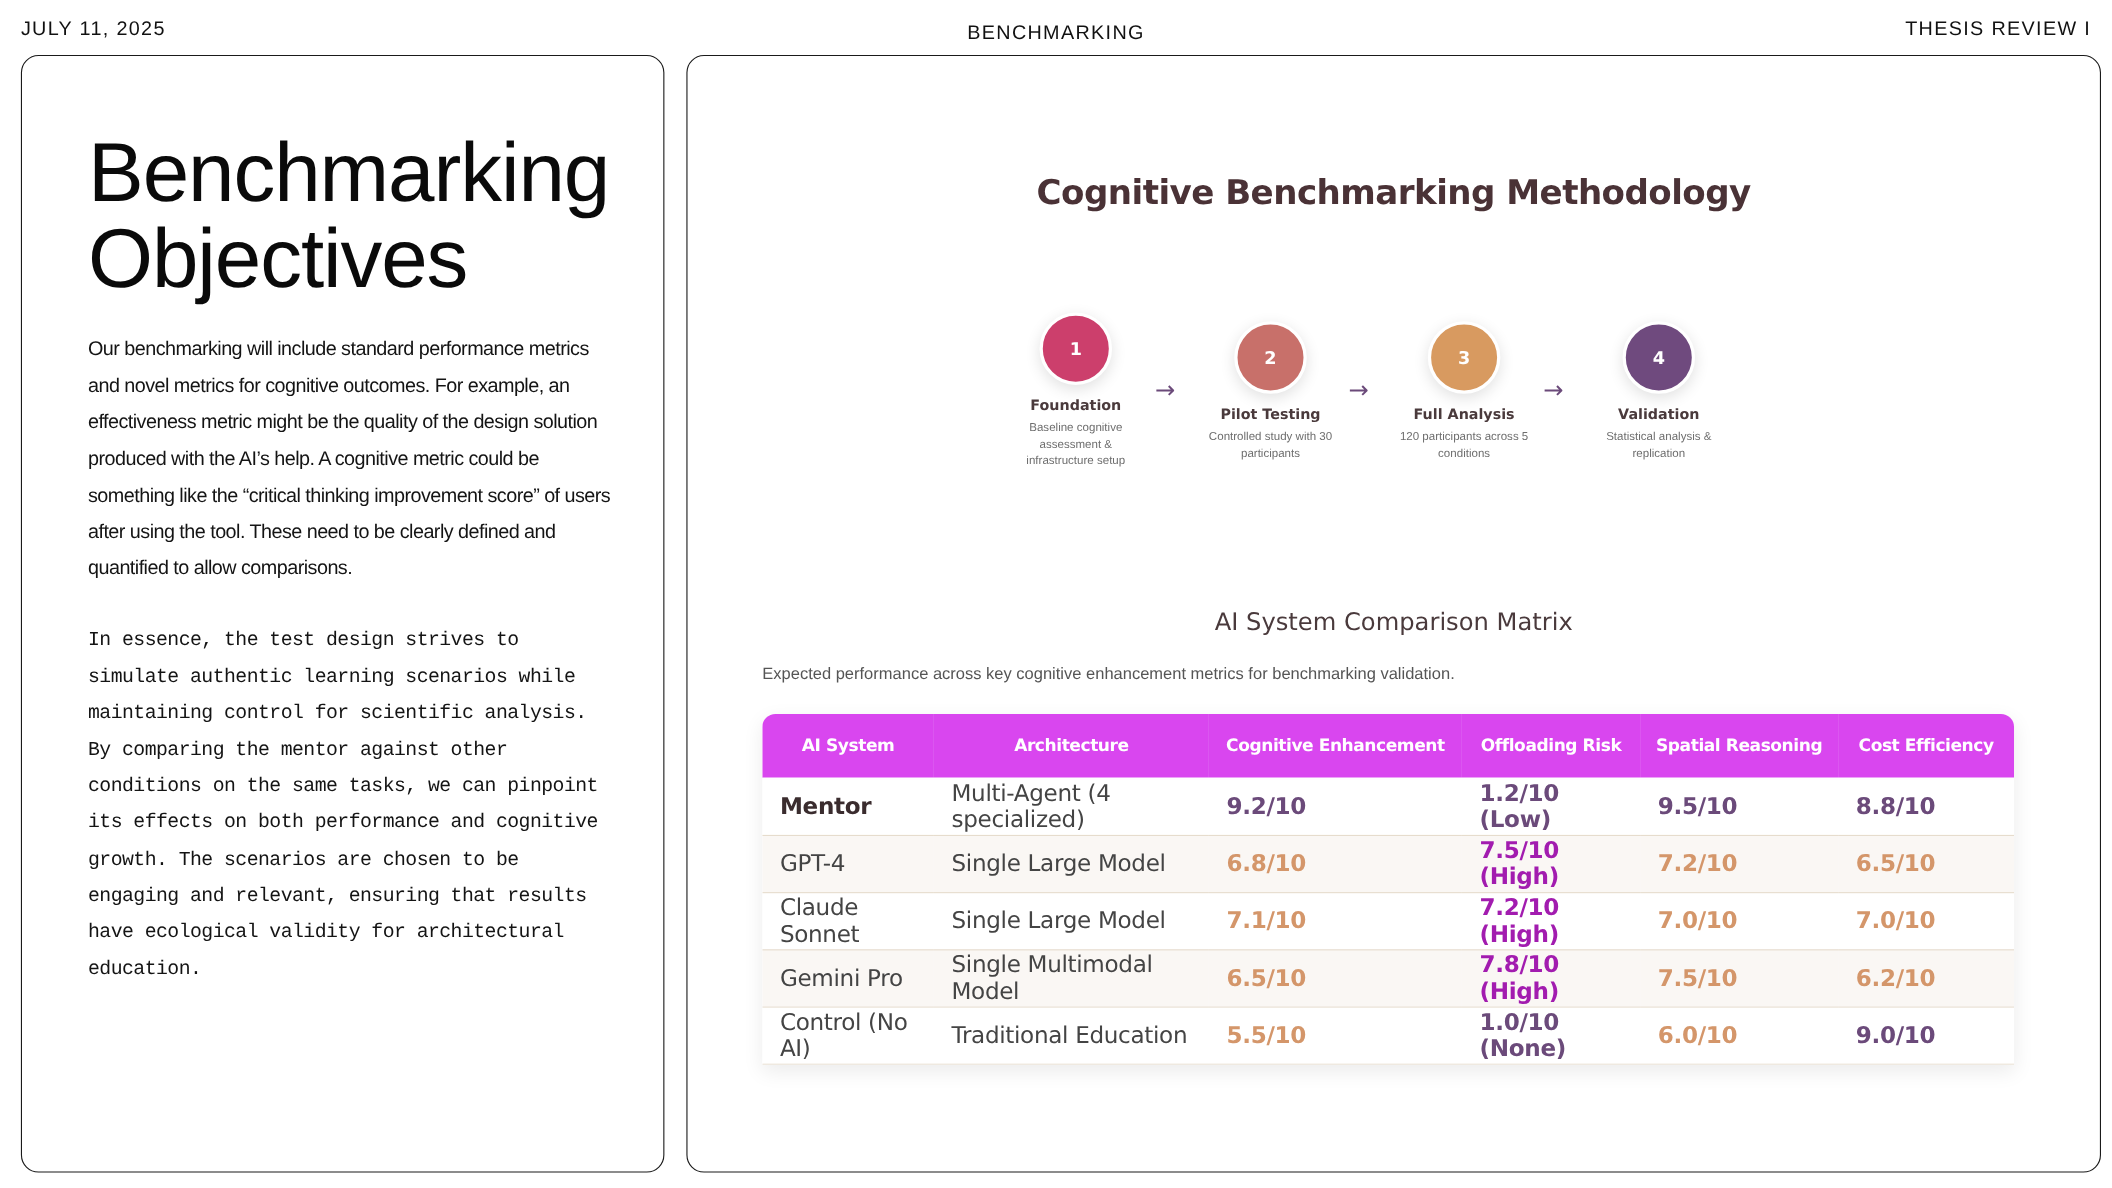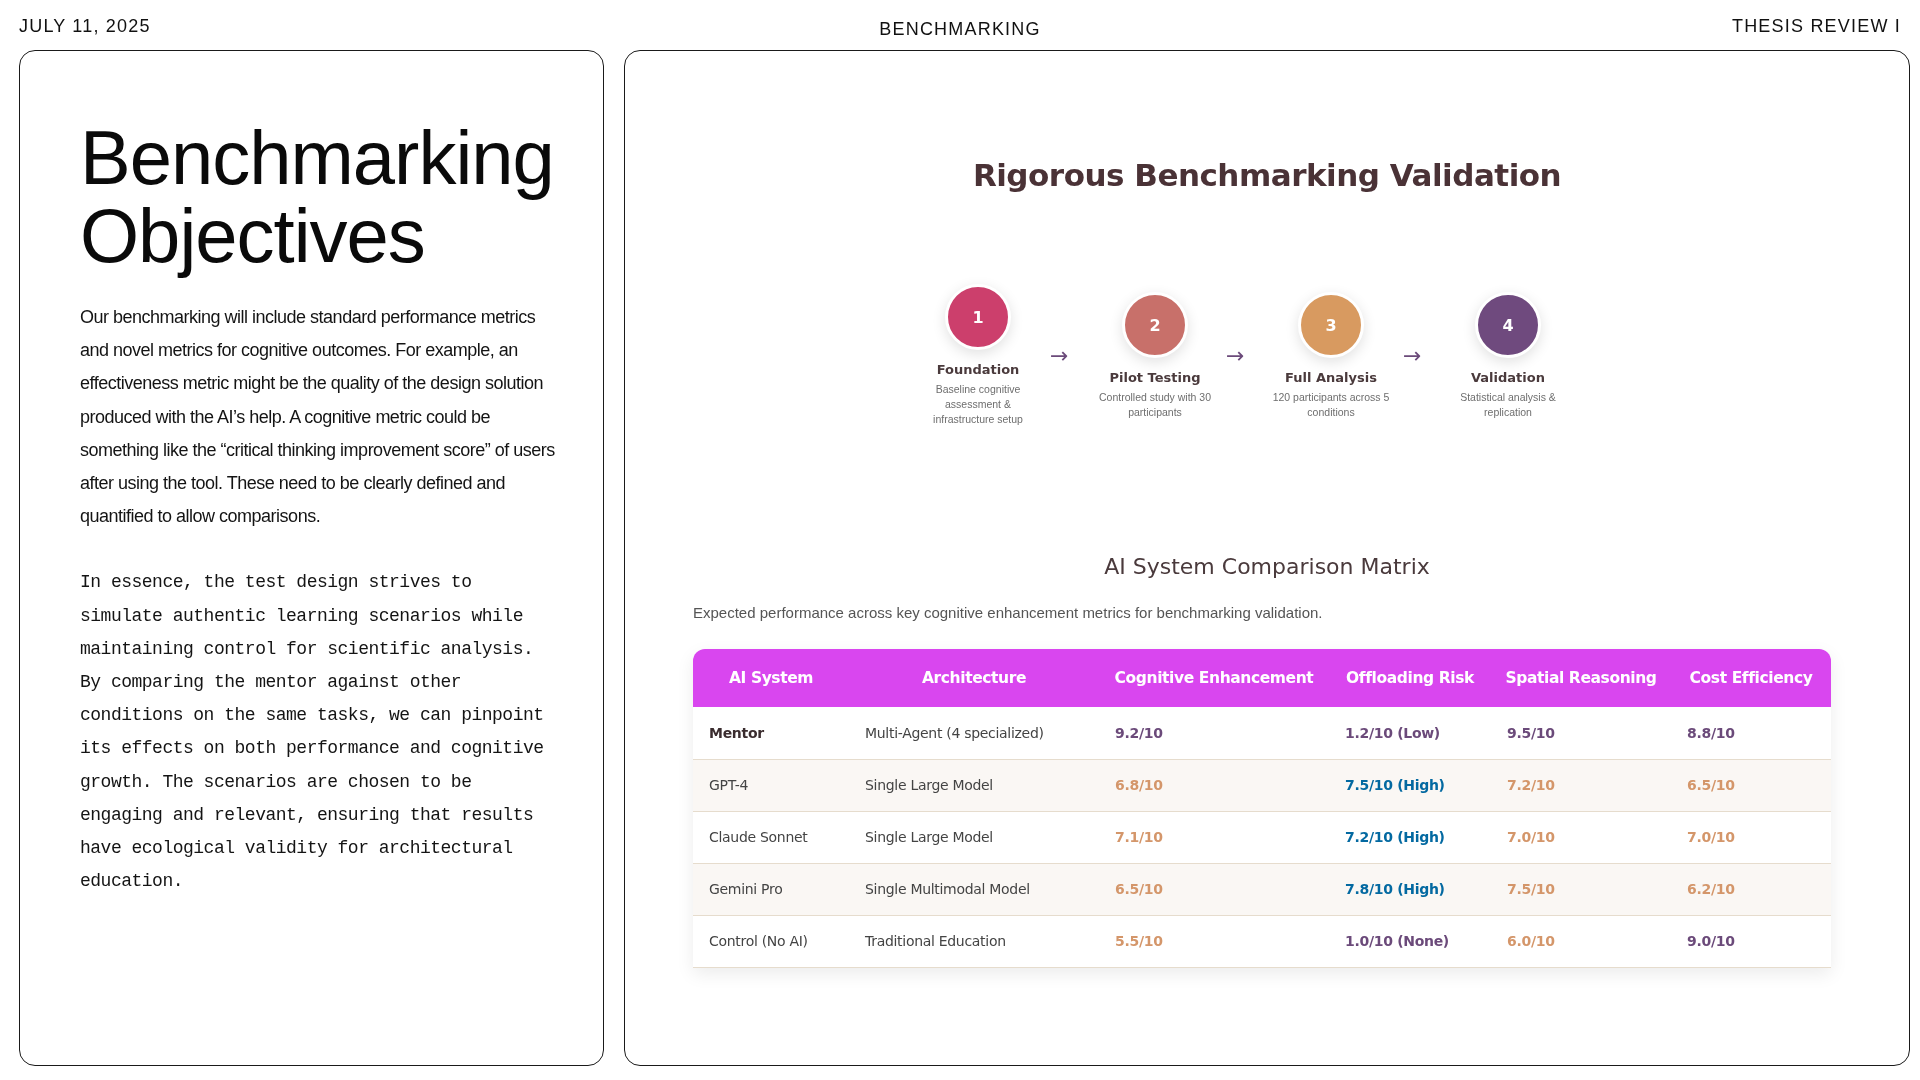--- a/index.html
+++ b/index.html
@@ -82,52 +82,52 @@
       box-shadow: 0 6px 18px rgba(0,0,0,0.08);
       background: #fff;
     }
     table { width: 100%; border-collapse: collapse; }
     thead tr { background: #d946ef; }
     th {
       color: #fff; font-family: "DejaVu Sans", sans-serif; font-weight: bold;
       font-size: 15.5px; height: 58px; text-align: center; padding: 0 6px; letter-spacing: -0.4px;
     }
     td {
-      height: 52px; font-family: "DejaVu Sans", sans-serif; font-size: 14px; color: #444;
+      height: 52px; font-family: "DejaVu Sans", sans-serif; font-size: 21px; color: #444;
       padding: 0 16px; border-bottom: 1.5px solid #e6dccd; letter-spacing: -0.3px;
     }
     tbody tr:nth-child(even) { background: #faf7f4; }
     tbody tr:nth-child(odd) { background: #ffffff; }
     td.sys { color: #444; }
     td.sys.bold { font-weight: bold; color: #3a2c2e; }
     td.val { font-weight: bold; }
     .c-purple { color: #6b4a7a; }
     .c-orange { color: #d4966a; }
-    .c-rose { color: #0369a1; }
+    .c-rose { color: #a21caf; }
   </style>
 </head>
 <body>
 
 <div class="topbar-text top-left">JULY 11, 2025</div>
 <div class="topbar-text top-center">BENCHMARKING</div>
 <div class="topbar-text top-right">THESIS REVIEW I</div>
 
 <div class="panel panel-left">
   <h1 class="obj-title">
     <span>Benchmarking</span><br>
     <span>Objectives</span>
   </h1>
   <div class="obj-body">
     <p>Our benchmarking will include standard performance metrics and novel metrics for cognitive outcomes. For example, an effectiveness metric might be the quality of the design solution produced with the AI’s help. A cognitive metric could be something like the “critical thinking improvement score” of users after using the tool. These need to be clearly defined and quantified to allow comparisons.</p>
     <p>In essence, the test design strives to simulate authentic learning scenarios while maintaining control for scientific analysis. By comparing the mentor against other conditions on the same tasks, we can pinpoint its effects on both performance and cognitive growth. The scenarios  are chosen to be engaging and relevant, ensuring that results have ecological validity for architectural education.</p>
   </div>
 </div>
 
 <div class="panel panel-right">
-  <div class="method-title">Rigorous Benchmarking Validation</div>
+  <div class="method-title">Cognitive Benchmarking Methodology</div>
 
   <div class="phase" style="left:288px; top:233px;">
     <div class="phase-circle" style="background:#cc3f6c;">1</div>
     <div class="phase-name">Foundation</div>
     <div class="phase-desc">Baseline cognitive assessment &amp; infrastructure setup</div>
   </div>
   <div class="phase-arrow" style="left:425px; top:292px;">→</div>
 
   <div class="phase" style="left:465px; top:241px;">
     <div class="phase-circle" style="background:#c8706a;">2</div>

